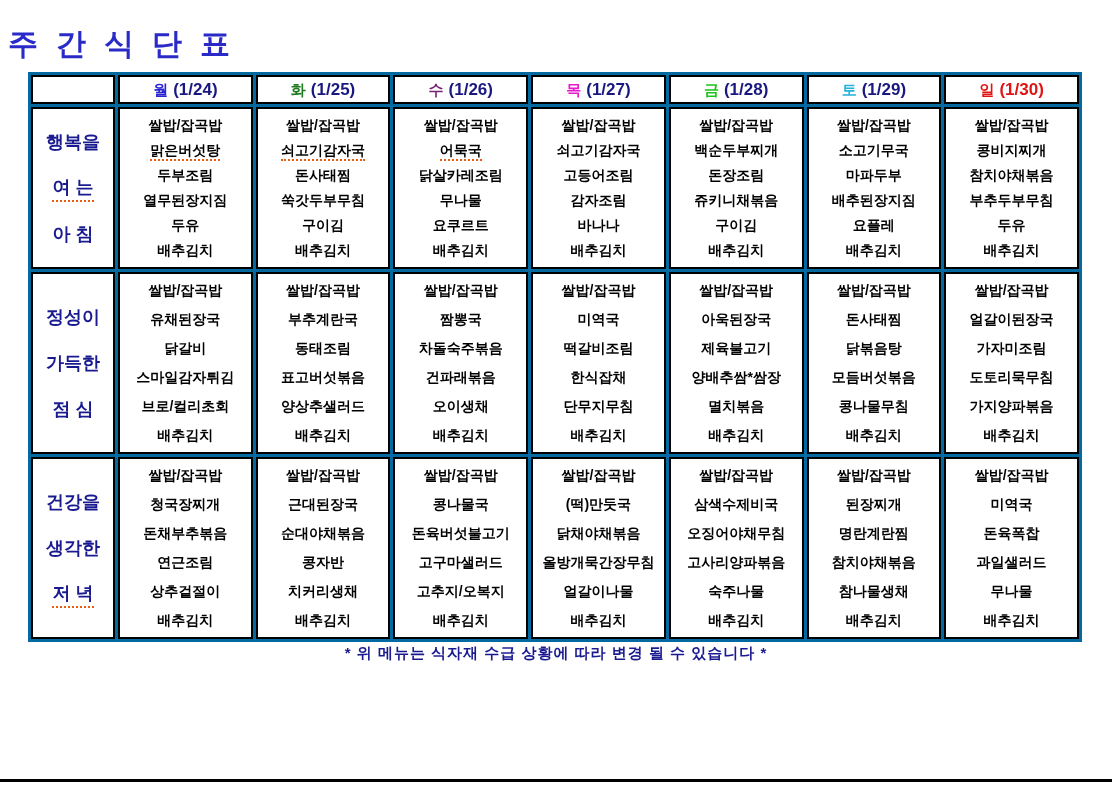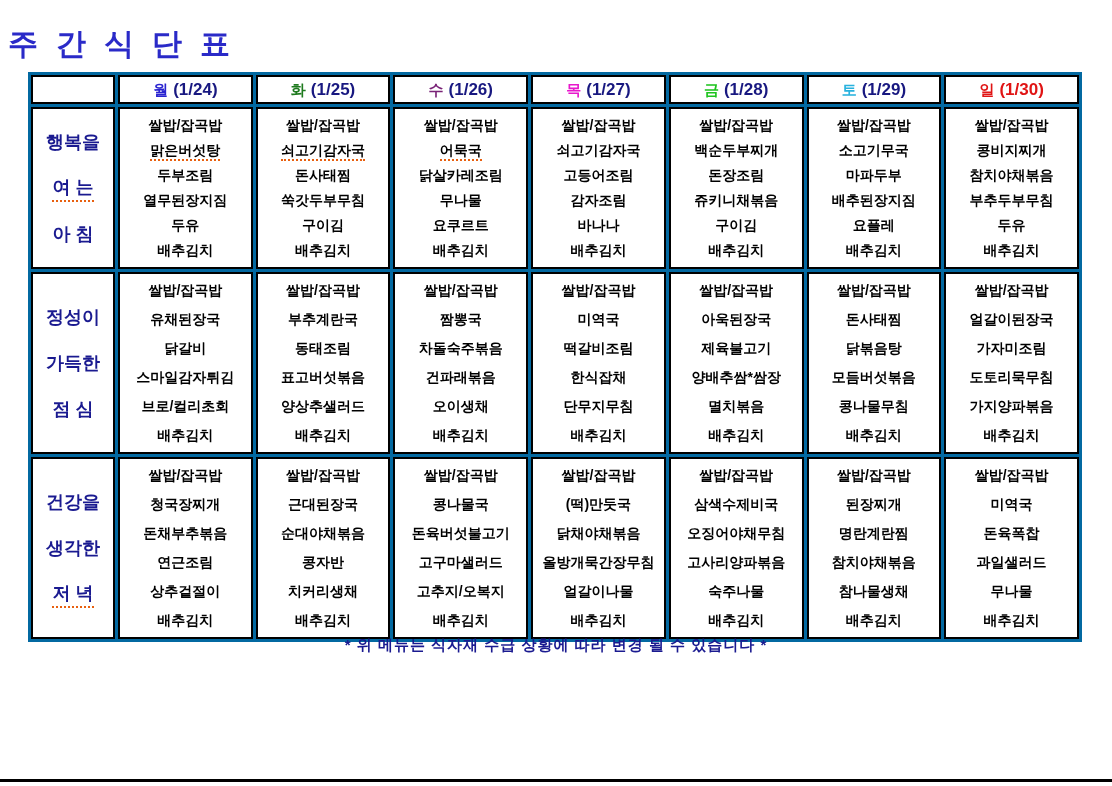--- a/index.html
+++ b/index.html
@@ -39,21 +39,21 @@
   tr.r-dinner td,tr.r-dinner th{height:178px;}
   .menu-item{
     text-align:center;font-size:14px;font-weight:bold;color:#000000;
     line-height:17px;white-space:nowrap;
   }
   .squiggle{border-bottom:2px dotted #e8600f;padding-bottom:1px;}
   .notes{
     position:absolute;top:636px;left:0;width:100%;text-align:center;
     color:#1a1a90;font-weight:bold;font-size:15px;
   }
-  .notes .note-line{margin-bottom:5px;letter-spacing:1px;}
+  .notes .note-line{margin-bottom:5px;letter-spacing:1px;margin-top:8px;}
   .bottom-line{position:absolute;left:0;top:779px;width:1112px;height:3px;background:#000000;}
 </style>
 </head>
 <body>
 
 <div class="page-title">주간식단표</div>
 
 <table class="menu-table">
   <colgroup>
     <col class="c-label">

